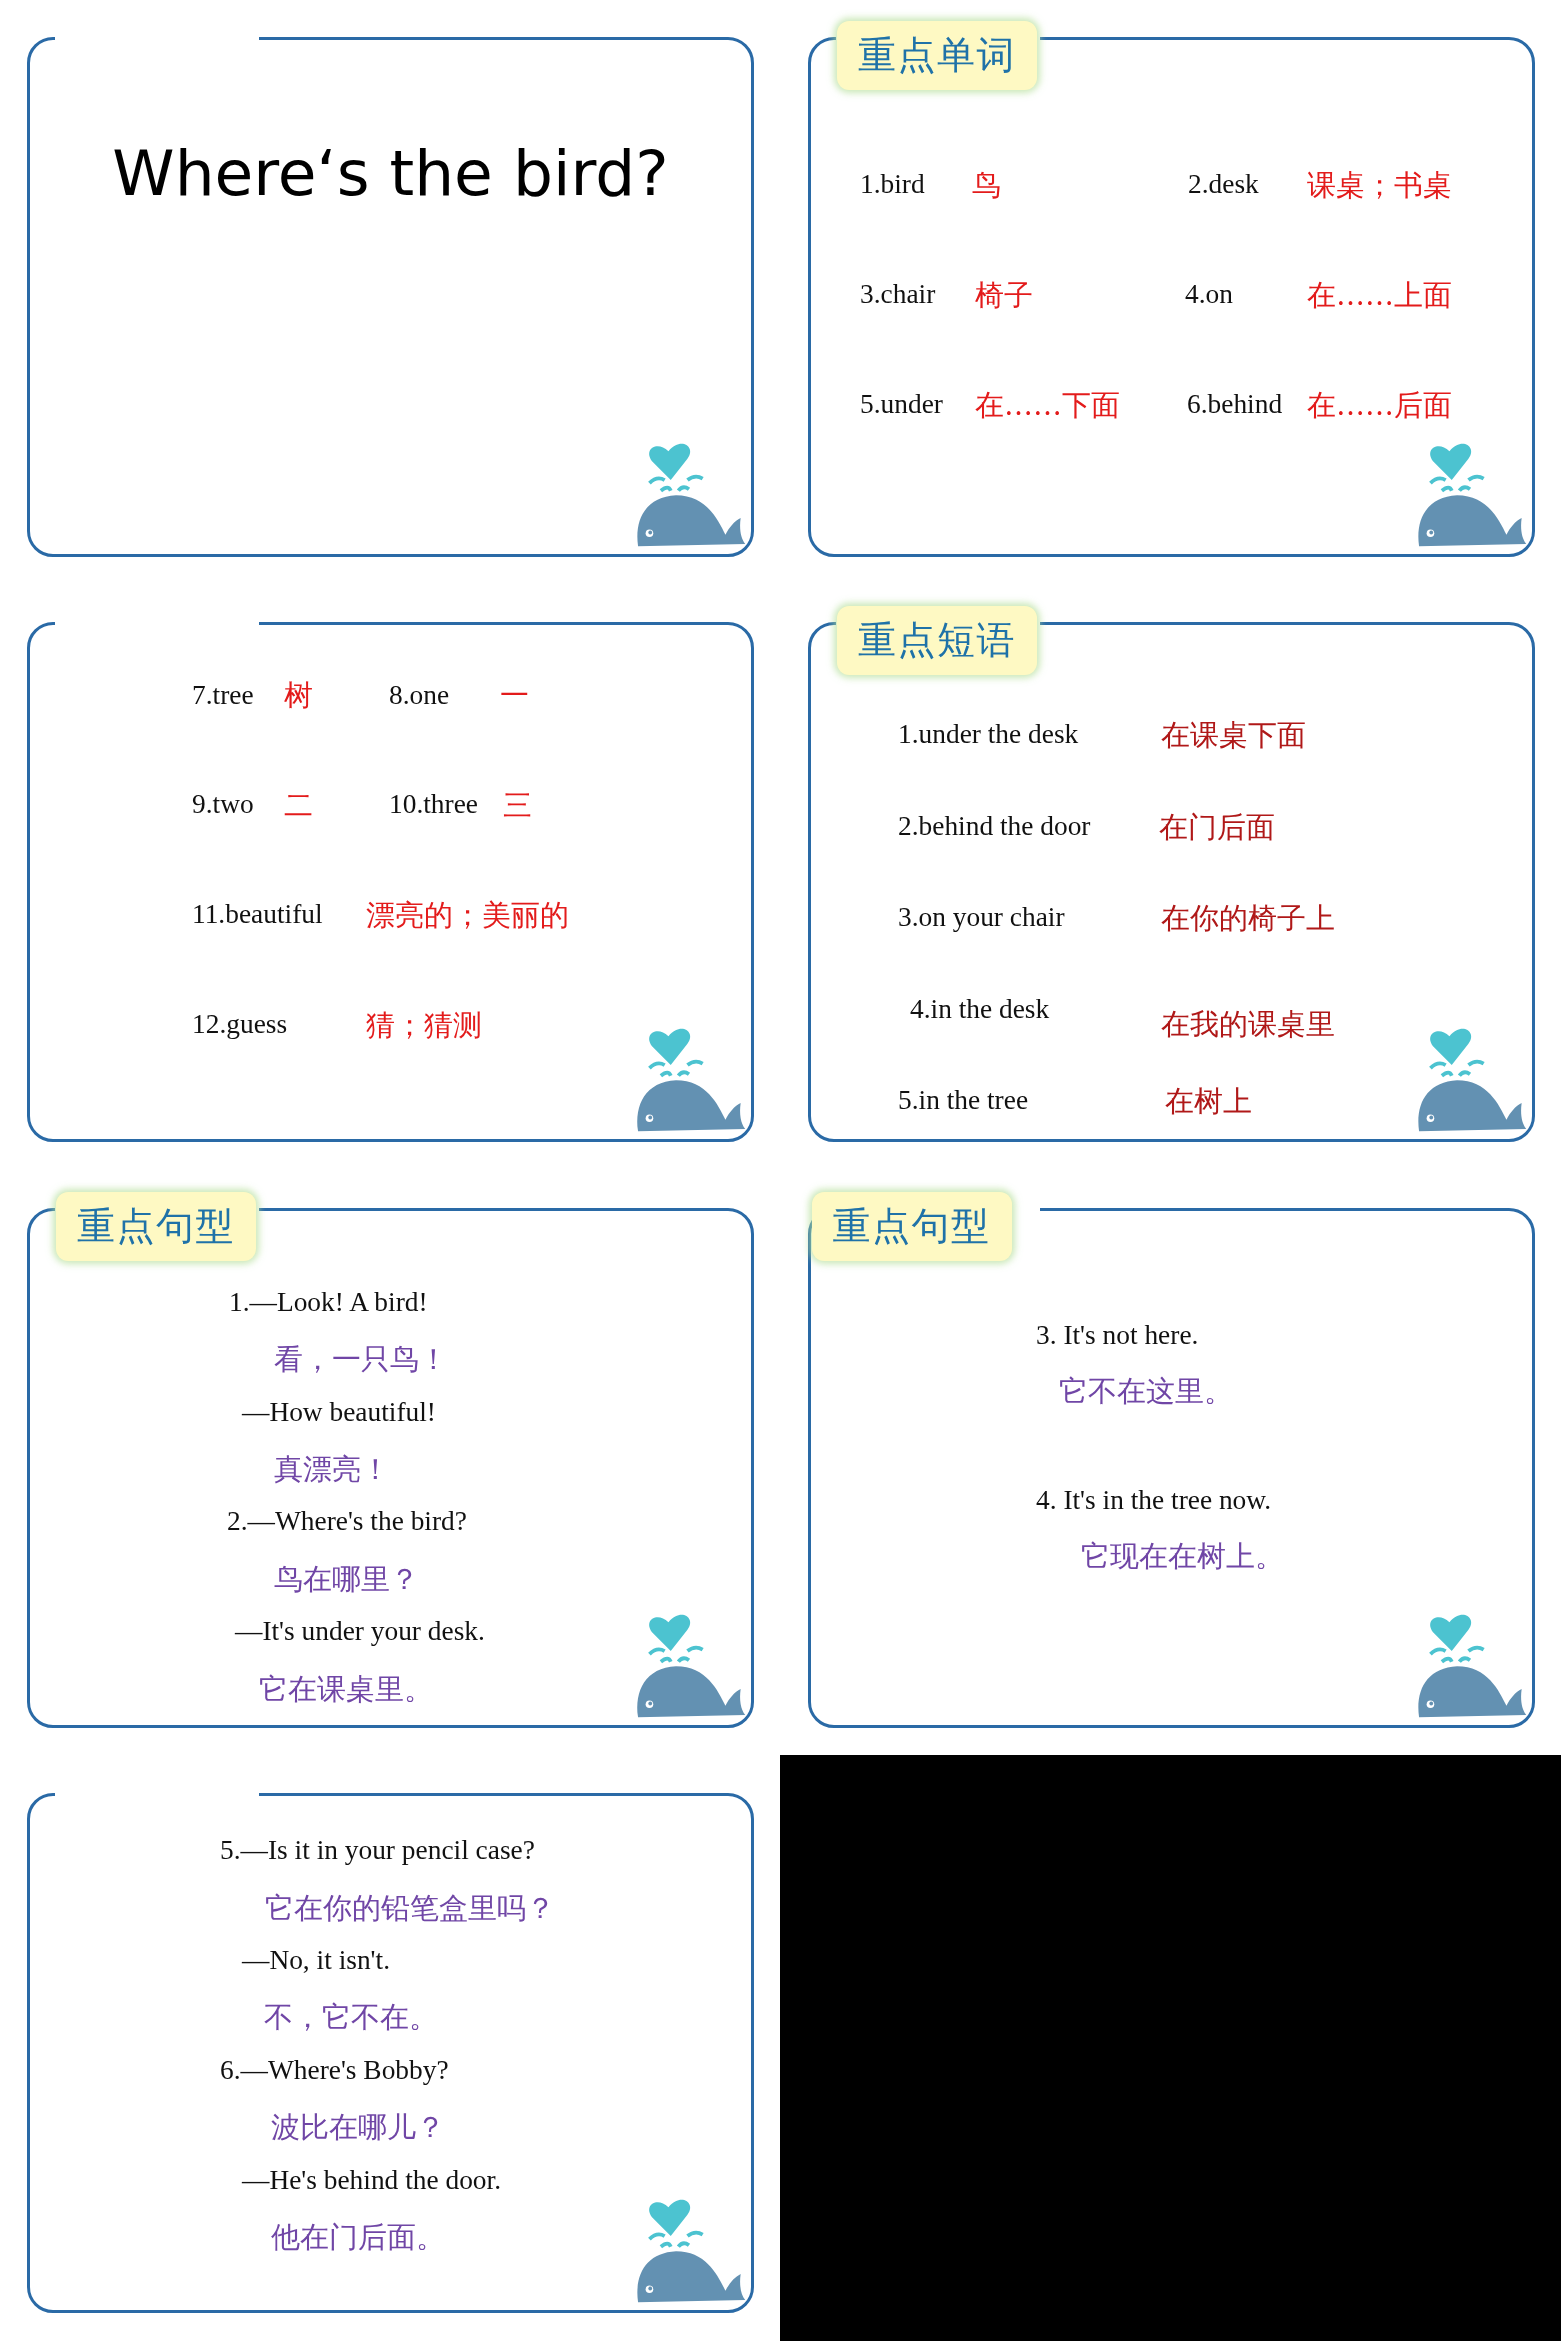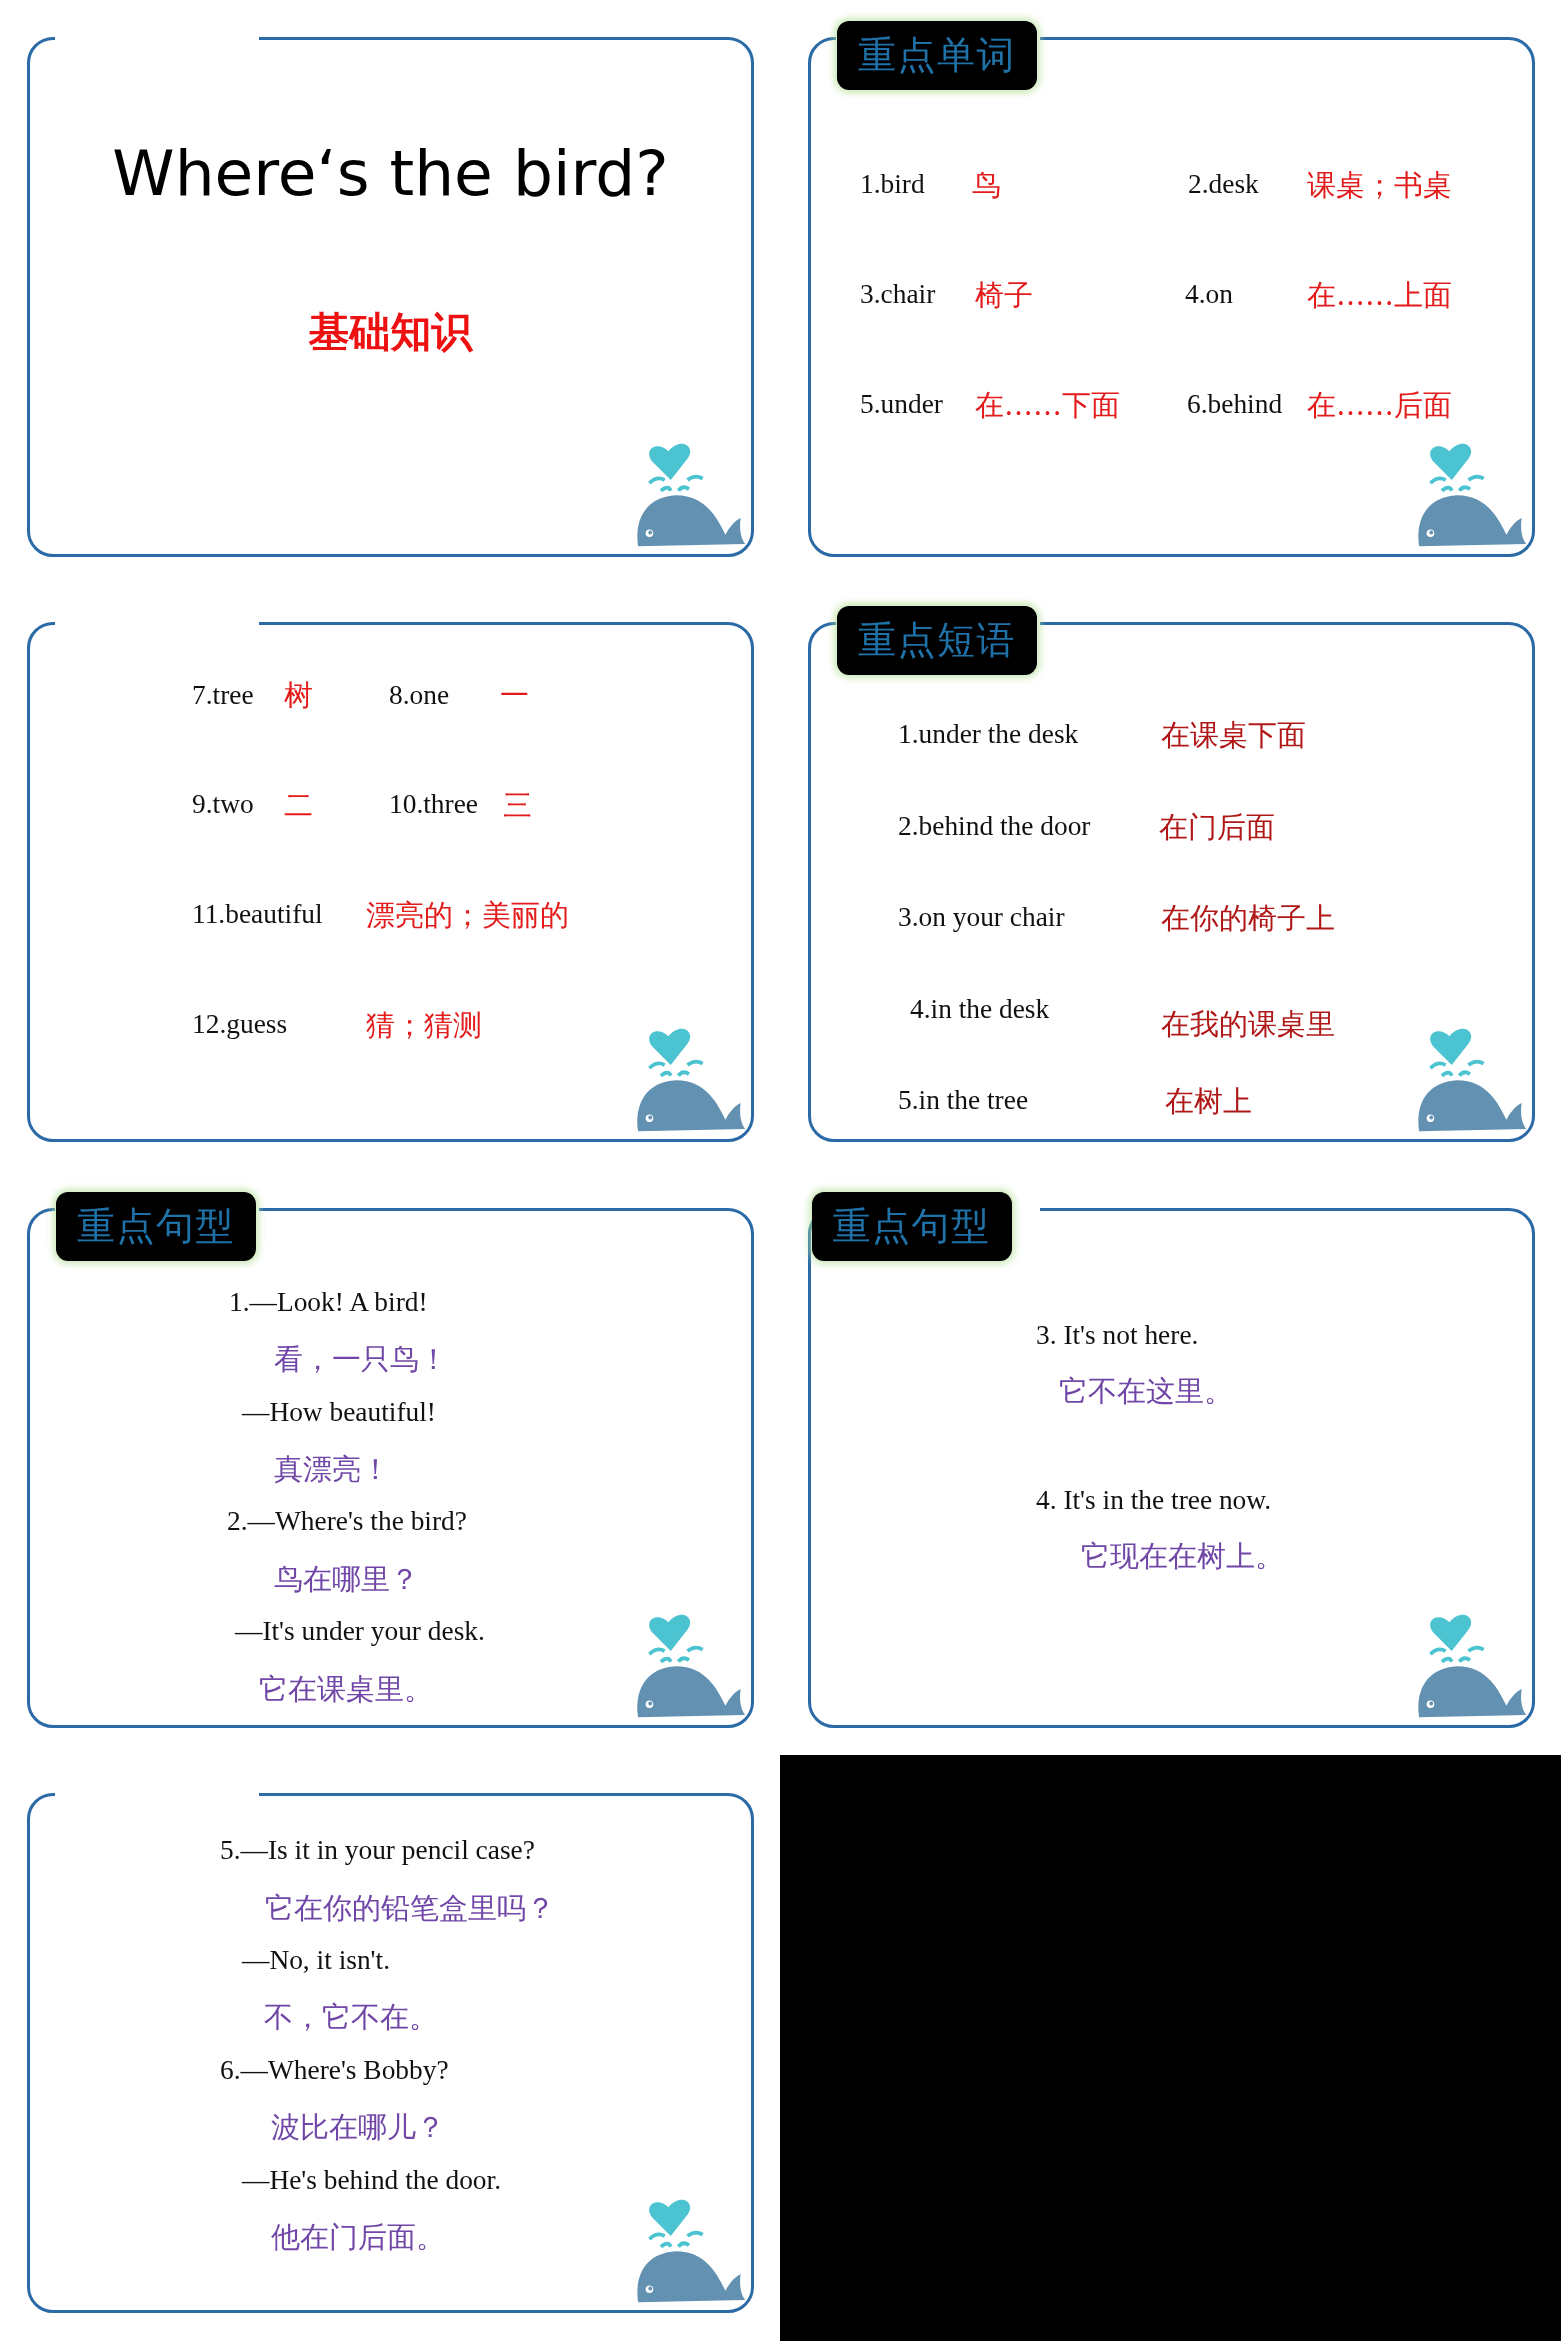--- a/index.html
+++ b/index.html
@@ -9,21 +9,21 @@
   .slide { position: absolute; width: 781px; height: 585px; background: #ffffff; }
   .card {
     position: absolute; left: 27.4px; top: 37px; width: 727px; height: 520px;
     border: 3px solid #2a6aa6; border-radius: 26px;
   }
   .gap-cover {
     position: absolute; left: 55px; top: 30.5px; width: 204px; height: 17px; background: #ffffff;
   }
   .tab {
     position: absolute; left: 56px; top: 21.3px; width: 200px; height: 69px;
-    background: #000000; border-radius: 12.2px;
+    background: #fef9c3; border-radius: 12.2px;
     box-shadow: 0 0 7.6px 3px rgba(179,222,152,0.7);
     color: #1f72a8; font-size: 38px; line-height: 69px; text-align: center;
     font-family: "DejaVu Serif", "Liberation Serif", serif; letter-spacing: 1.5px;
   }
   .whale { position: absolute; left: 634px; top: 436px; width: 113px; height: 114px; }
 
   .en { color: #111111; font-size: 27.4px; position: absolute; white-space: nowrap; }
   .zh-red { color: #e31b1b; font-size: 29px; position: absolute; white-space: nowrap; font-family: "DejaVu Serif", serif; }
   .zh-dark { color: #b01818; font-size: 29px; position: absolute; white-space: nowrap; font-family: "DejaVu Serif", serif; }
   .zh-purple { color: #7046a6; font-size: 29px; position: absolute; white-space: nowrap; font-family: "DejaVu Serif", serif; }
@@ -42,21 +42,20 @@
   }
   .black-block { position: absolute; left: 780px; top: 1755px; width: 781px; height: 587px; background: #000000; }
 </style>
 </head>
 <body>
 
 <div class="slide" style="left:0;top:0;padding-left:16px;">
   <div class="card"></div>
   <div class="gap-cover"></div>
   <div class="title">Where‘s the bird?</div>
-  <div class="subtitle">基础知识</div>
   <svg class="whale" viewBox="0 0 148 150">
     <path d="M45 20 C30 5 10 18 25 35 L48 58 L70 30 C82 15 62 0 45 20 Z" fill="#4cc3d0"></path>
     <path d="M20 62 Q30 52 40 58 M70 58 Q80 50 90 56 M35 72 Q45 64 48 72 M58 72 Q64 64 72 70" stroke="#4cc3d0" stroke-width="5" fill="none"></path>
     <path d="M5 145 C0 110 15 80 55 78 C95 78 110 110 120 130 C125 120 132 112 140 108 C138 122 140 135 146 142 Z" fill="#6391b2"></path>
     <circle cx="20" cy="128" r="5" fill="#fff"></circle>
       <circle cx="21" cy="127" r="2.5" fill="#6391b2"></circle>
   </svg>
 </div>
 
 <div class="slide" style="left:781px;top:0;">

